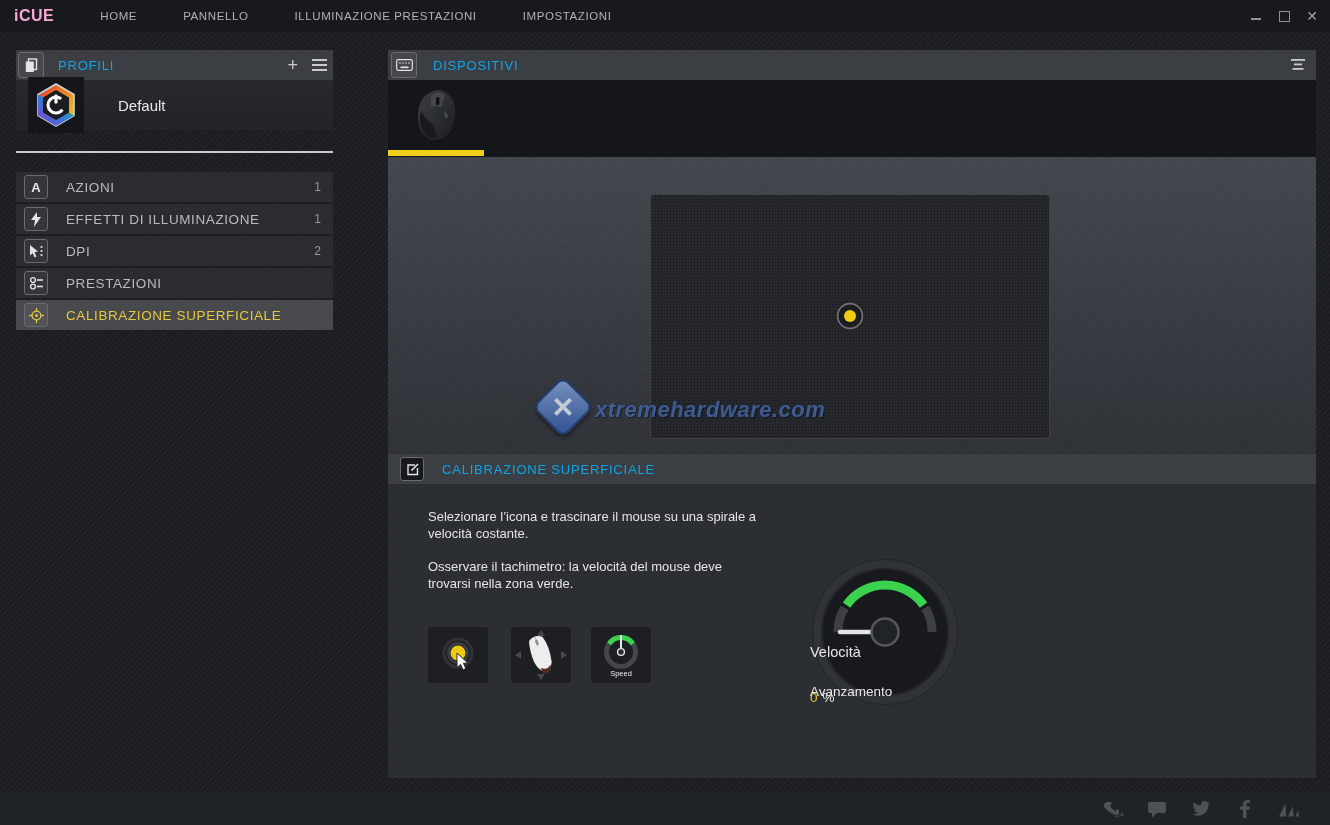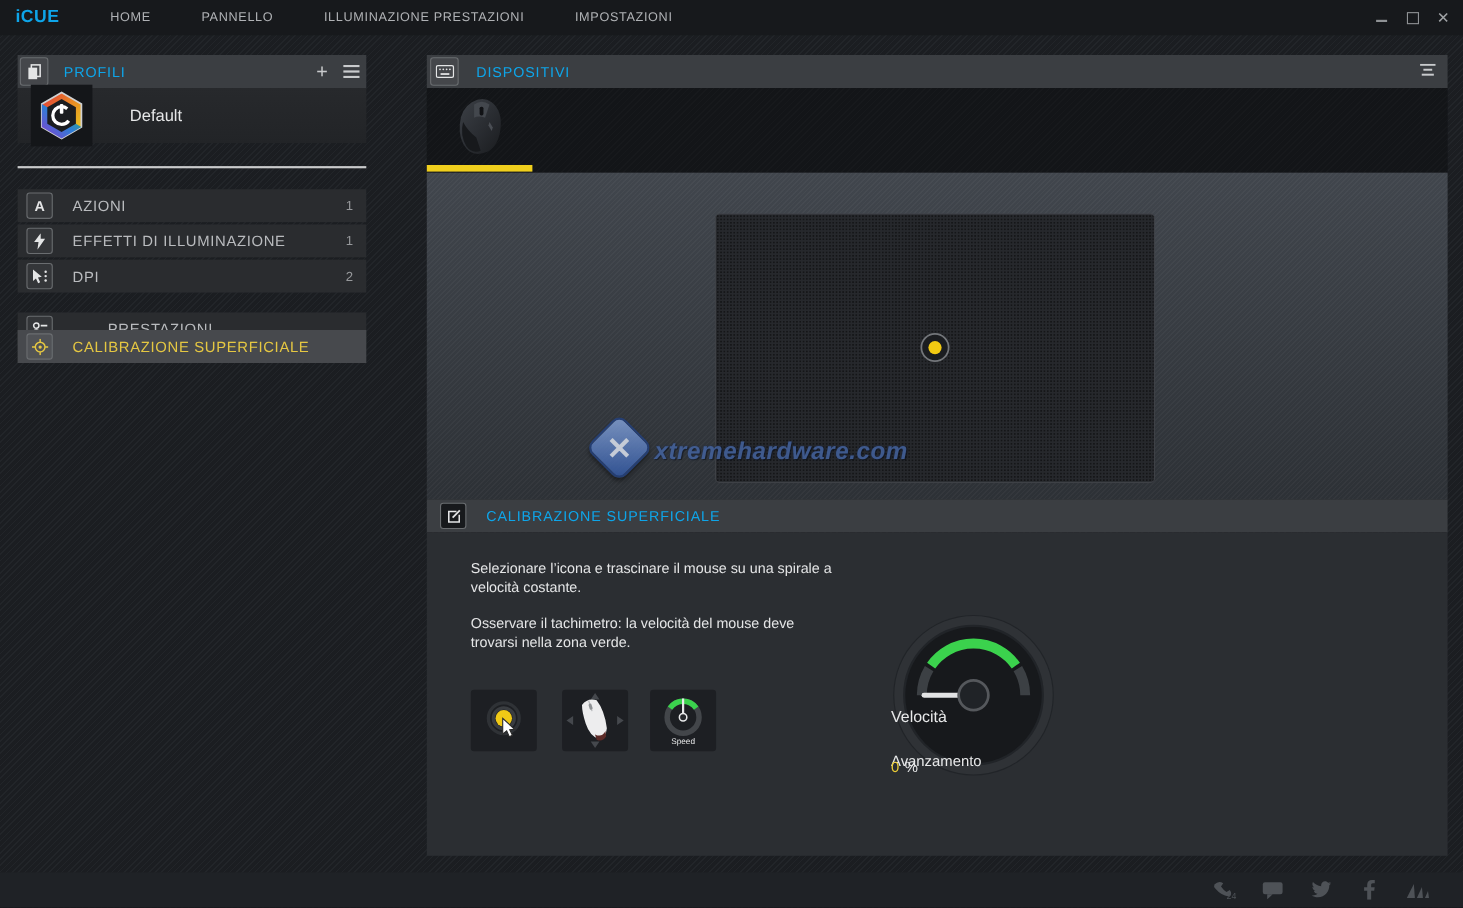--- a/index.html
+++ b/index.html
@@ -5,21 +5,21 @@
   * { margin:0; padding:0; box-sizing:border-box; }
   html,body { width:1330px; height:825px; background:#17191c; font-family:"Liberation Sans", sans-serif; overflow:hidden; }
   #scene { position:relative; width:1330px; height:825px;
     background-color:#1c1f23;
     background-image:repeating-linear-gradient(135deg, rgba(255,255,255,.028) 0 1px, rgba(0,0,0,.05) 1px 4px);
   }
   .abs { position:absolute; }
 
   
   #topbar { left:0; top:0; width:1330px; height:32px; background:#17191c; display:flex; align-items:center; z-index:30; }
-  #logo { color:#0ea5e9; font-weight:bold; font-size:16px; letter-spacing:.5px; margin-left:14px; }
+  #logo { color:#f9a8d4; font-weight:bold; font-size:16px; letter-spacing:.5px; margin-left:14px; }
   .topmenu { display:flex; margin-left:46px; gap:46px;justify-content:center; }
   .topmenu span { color:#b0b2b5; font-size:11.5px; letter-spacing:.6px; cursor:default; }
   #wincontrols { margin-left:auto; margin-right:12px; display:flex; align-items:center; gap:16px; }
   .winbtn { width:12px; height:12px; position:relative; }
   .winbtn.min::after { content:""; position:absolute; left:1px; right:1px; bottom:2px; border-bottom:2px solid #8f9295; }
   .winbtn.max::after { content:""; position:absolute; left:1px; top:1px; width:9px; height:9px; border:1.5px solid #8f9295; }
   .winbtn.close { color:#9fa2a5; font-size:14px; line-height:12px; text-align:center; }
 
   
   .graybar { background:#3b3e42; display:flex; align-items:center; }
@@ -182,21 +182,21 @@
       <svg width="15" height="15" viewBox="0 0 15 15">
           <path d="M1 1 L9 7.5 L5.5 8.3 L7.5 12.5 L5.7 13.4 L3.7 9.2 L1 11.5 Z" fill="#e4e5e6"></path>
           <circle cx="12.5" cy="3" r="1.1" fill="#e4e5e6"></circle>
           <circle cx="12.5" cy="7" r="1.1" fill="#e4e5e6"></circle>
           <circle cx="12.5" cy="11" r="1.1" fill="#e4e5e6"></circle>
         </svg>
     </div>
     <span class="lbl">DPI</span>
     <span class="badge">2</span>
   </div>
-  <div class="navitem abs" style="top:284px;gap:32px;">
+  <div class="navitem abs" style="top:268px;">
     <div class="iconbox">
       <svg width="15" height="14" viewBox="0 0 15 14">
           <circle cx="4" cy="4" r="2.4" fill="none" stroke="#e4e5e6" stroke-width="1.4"></circle>
           <line x1="8" y1="4" x2="14" y2="4" stroke="#e4e5e6" stroke-width="1.6"></line>
           <circle cx="4" cy="10.5" r="2.4" fill="none" stroke="#e4e5e6" stroke-width="1.4"></circle>
           <line x1="8" y1="10.5" x2="14" y2="10.5" stroke="#e4e5e6" stroke-width="1.6"></line>
         </svg>
     </div>
     <span class="lbl">PRESTAZIONI</span>
     <span class="badge"></span>

